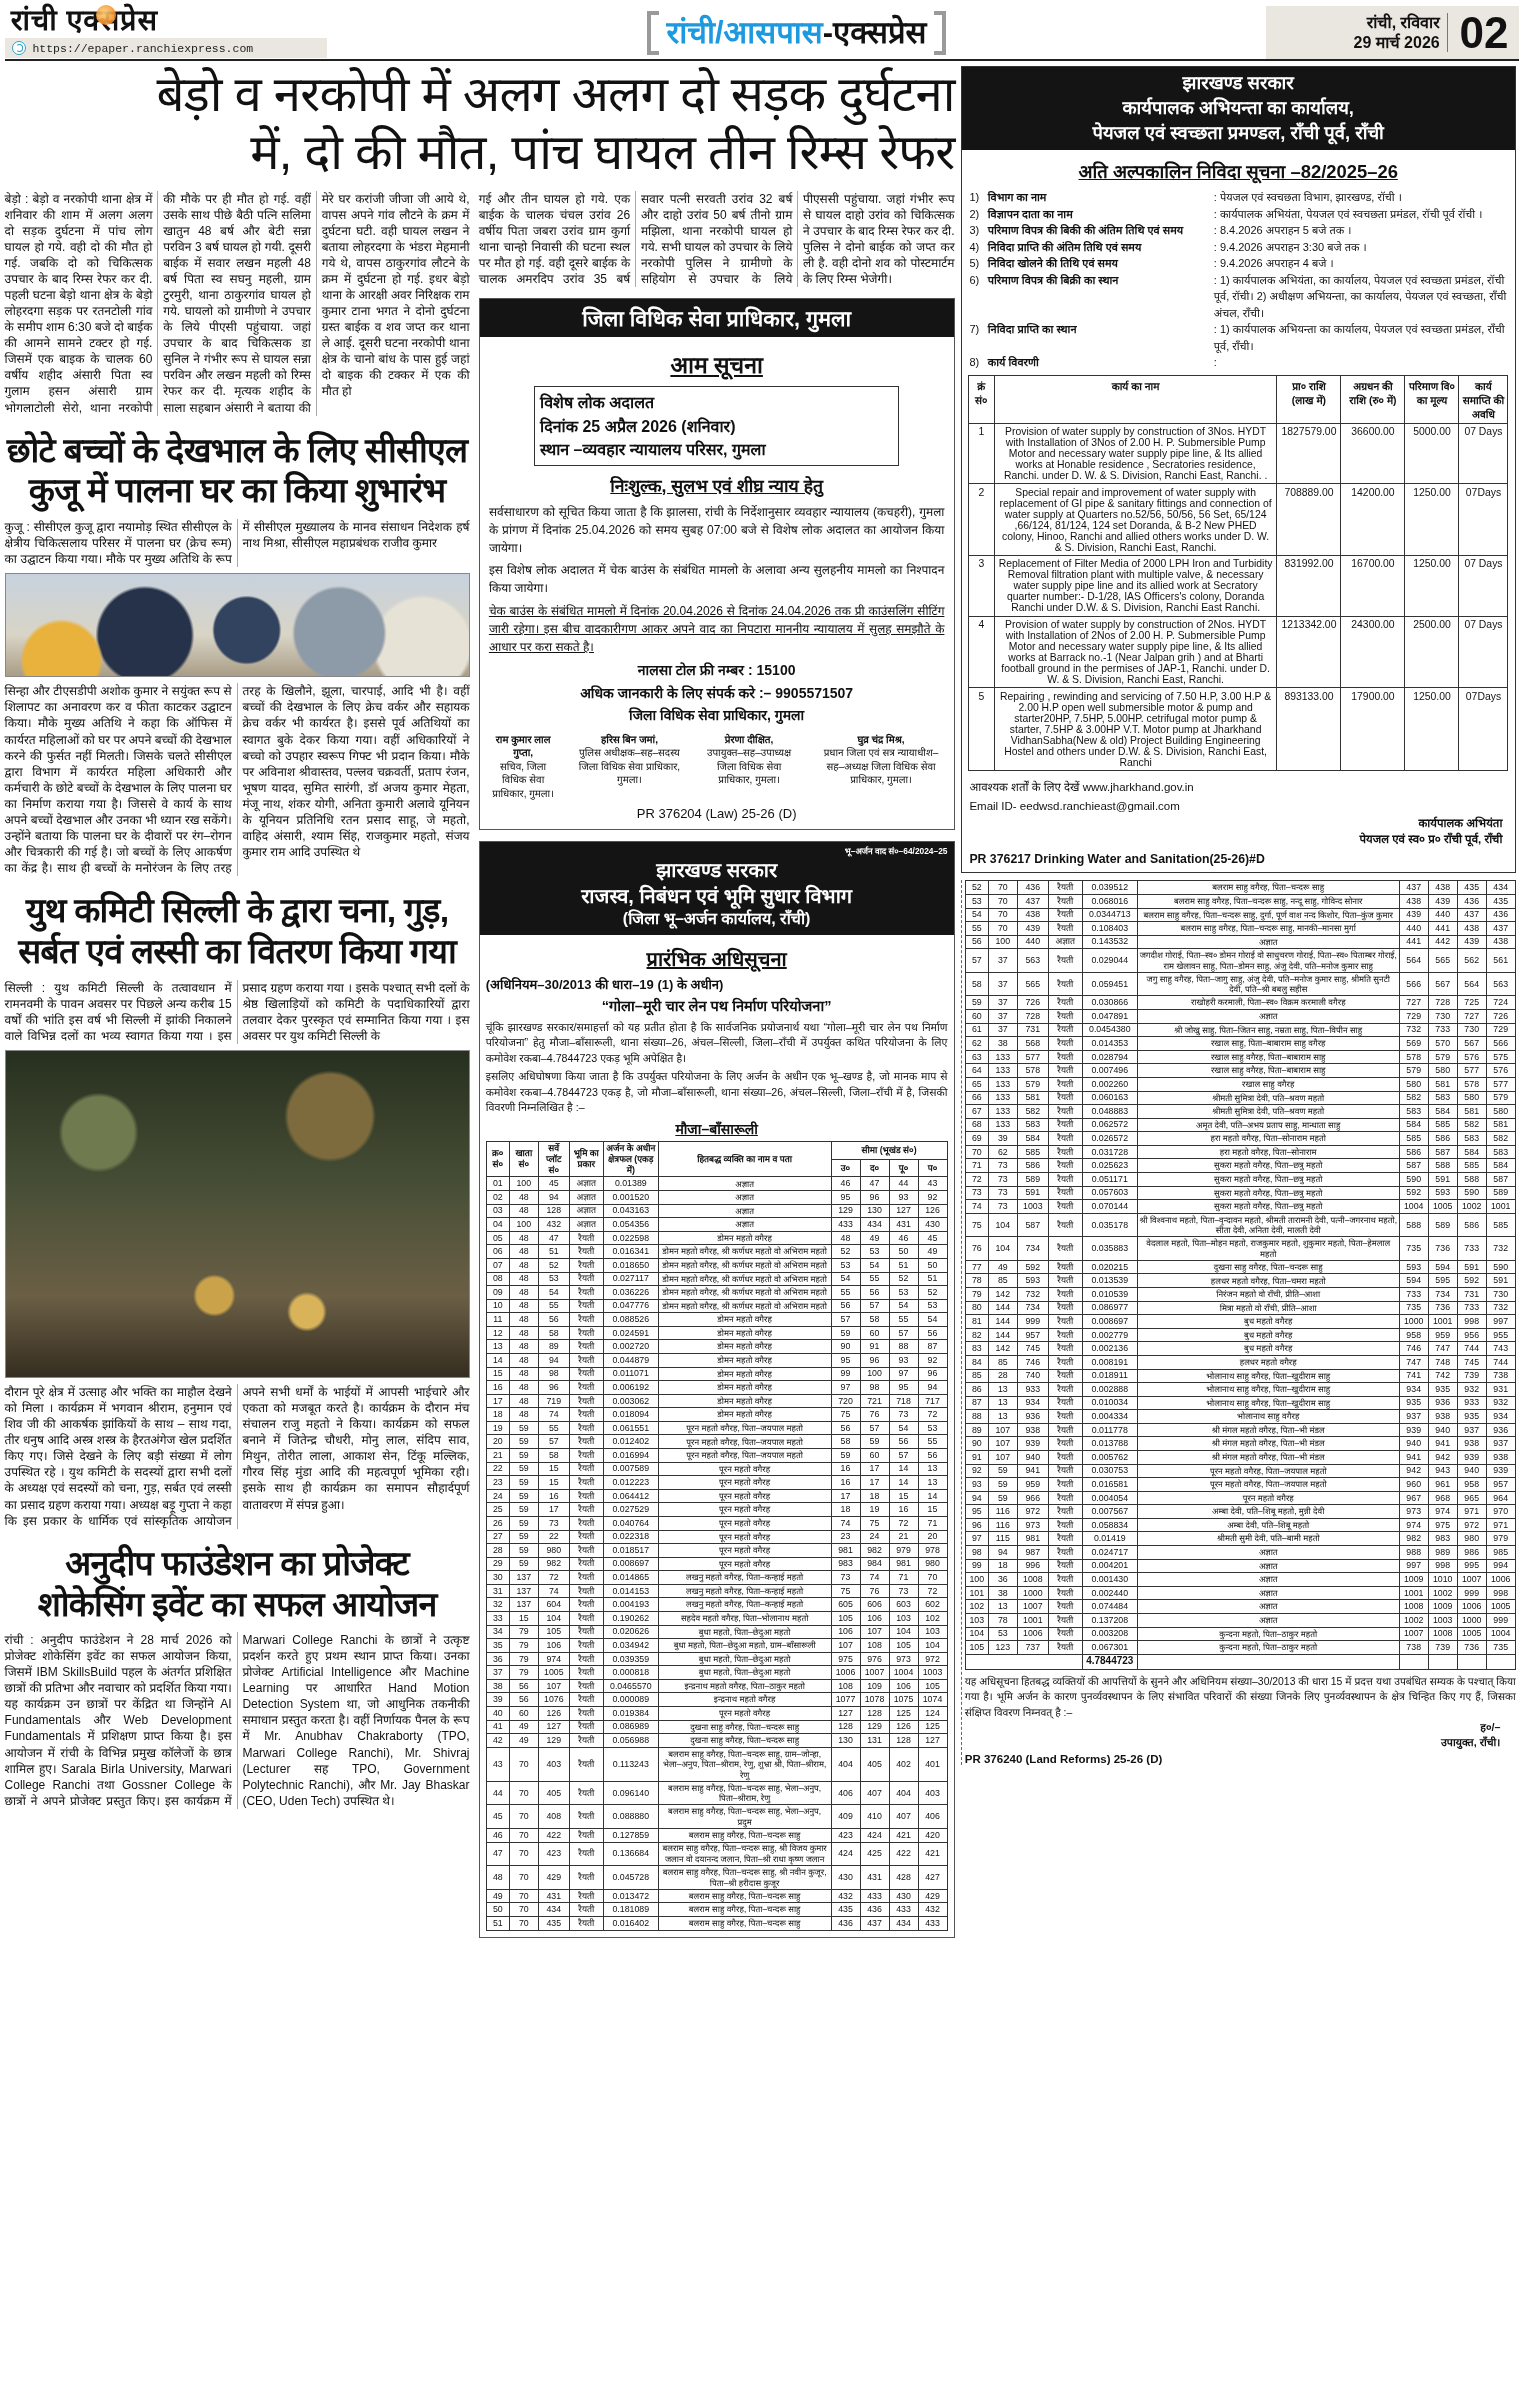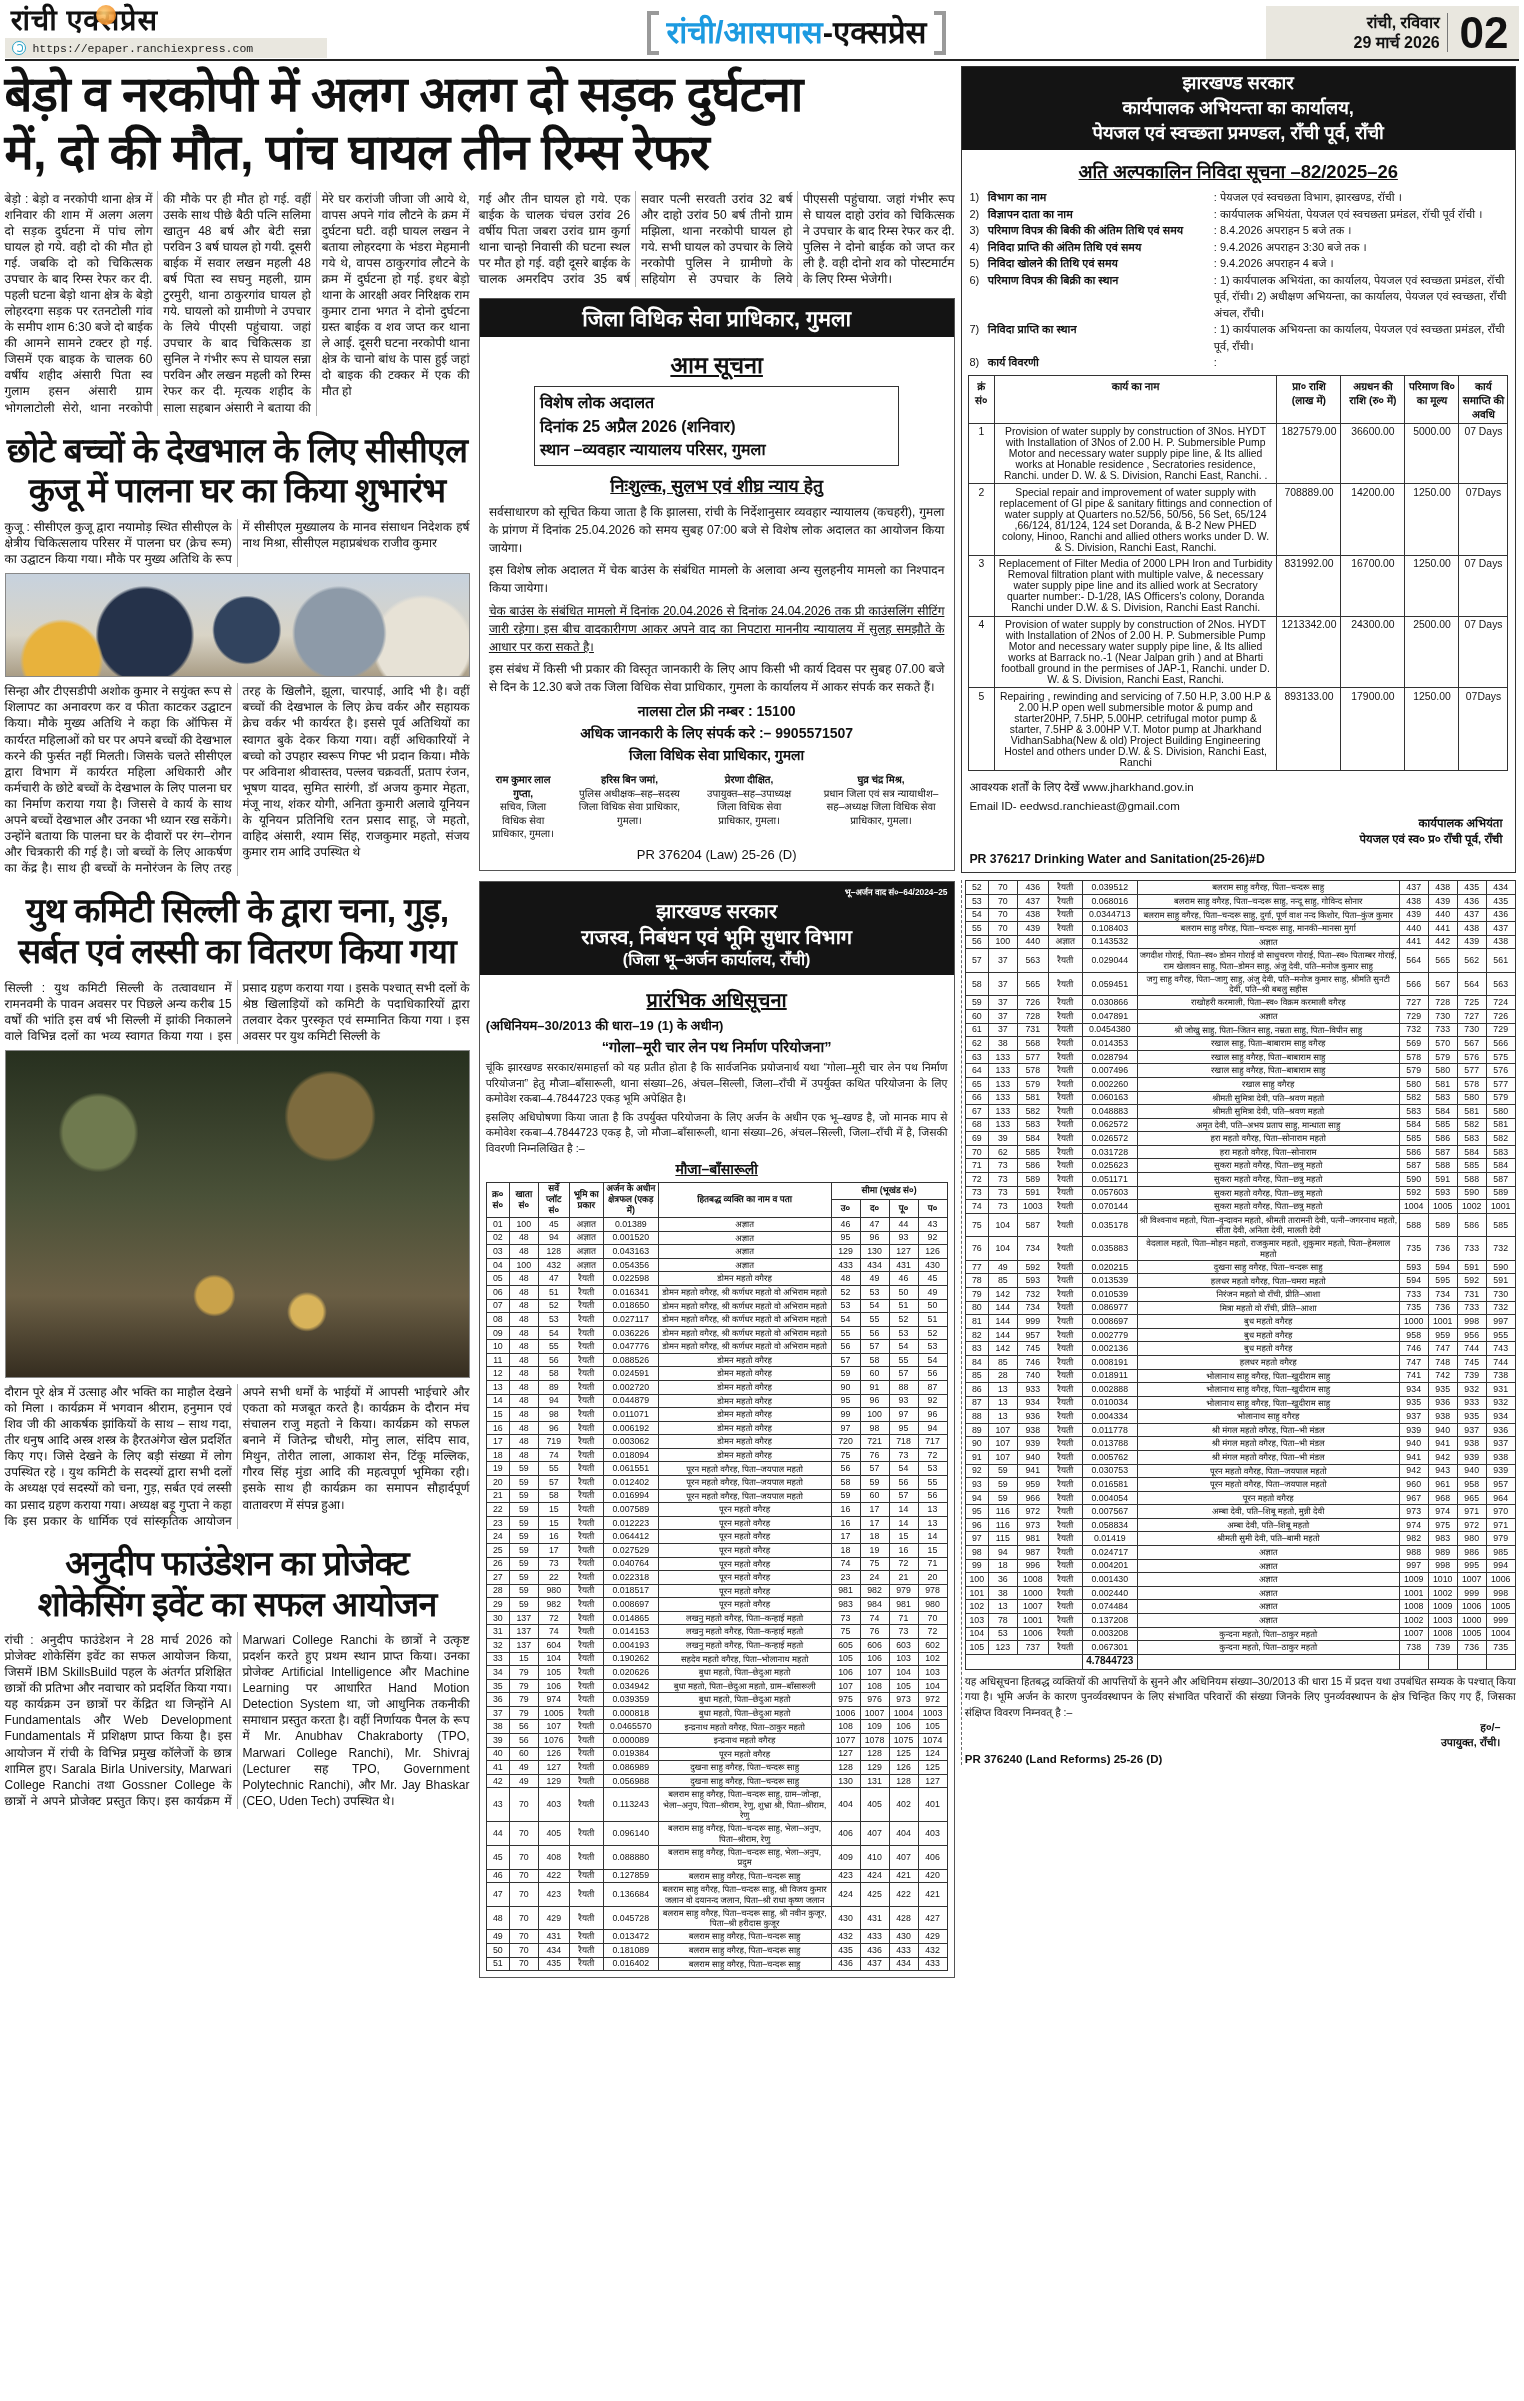--- a/index.html
+++ b/index.html
@@ -25,21 +25,21 @@
   .hdr-right { width:253px; background:#e9e7df; display:flex; align-items:center; }
   .datebox { flex:1; text-align:right; padding-right:7.7px; font-size:16px; font-weight:700; line-height:1.2;
              border-right:0.8px solid #777; }
   .pageno { width:71px; text-align:center; font-size:44px; font-weight:900; }
 
   
   .topgrid { display:flex; gap:6.1px; margin-top:4.6px; }
   .main-left { width:950px; }
   .right-rail { width:555px; }
 
-  .lead-h { text-align:left; font-weight:700; font-size:49px; line-height:1.18; letter-spacing:-0.8px; }
+  .lead-h { text-align:right; font-weight:400; font-size:49px; line-height:1.18; letter-spacing:-0.8px; }
   .lead-bodyrow { display:flex; gap:9.2px; margin-top:9.2px; }
   .stack-l { width:465px; }
   .stack-m { width:476px; }
   .ncols { column-count:3; column-gap:10.7px; column-rule:0.8px solid #aaa; text-align:justify;
            font-size:12px; line-height:1.34; }
   .ncols2 { column-count:2; column-gap:10.7px; column-rule:0.8px solid #aaa; text-align:justify;
             font-size:12px; line-height:1.34; }
 
   .art-h { text-align:center; font-weight:900; font-size:34px; line-height:1.2; margin:14px 0 7.7px; letter-spacing:-0.8px; }
   .photo { width:100%; border:0.8px solid #888; margin:6.1px 0; }
@@ -190,21 +190,20 @@
               <div class="gn-title">आम सूचना</div>
               <div class="gn-box">
                 <div>विशेष लोक अदालत</div>
                 <div>दिनांक 25 अप्रैल 2026 (शनिवार)</div>
                 <div>स्थान –व्यवहार न्यायालय परिसर, गुमला</div>
               </div>
               <div class="gn-sub">निःशुल्क, सुलभ एवं शीघ्र न्याय हेतु</div>
               <p class="gn-p">सर्वसाधारण को सूचित किया जाता है कि झालसा, रांची के निर्देशानुसार व्यवहार न्यायालय (कचहरी), गुमला के प्रांगण में दिनांक 25.04.2026 को समय सुबह 07:00 बजे से विशेष लोक अदालत का आयोजन किया जायेगा।</p>
               <p class="gn-p">इस विशेष लोक अदालत में चेक बाउंस के संबंधित मामलो के अलावा अन्य सुलहनीय मामलो का निश्पादन किया जायेगा।</p>
               <p class="gn-p u">चेक बाउंस के संबंधित मामलो में दिनांक 20.04.2026 से दिनांक 24.04.2026 तक प्री काउंसलिंग सीटिंग जारी रहेगा। इस बीच वादकारीगण आकर अपने वाद का निपटारा माननीय न्यायालय में सुलह समझौते के आधार पर करा सकते है।</p>
-              <p class="gn-p">इस संबंध में किसी भी प्रकार की विस्तृत जानकारी के लिए आप किसी भी कार्य दिवस पर सुबह 07.00 बजे से दिन के 12.30 बजे तक जिला विधिक सेवा प्राधिकार, गुमला के कार्यालय में आकर संपर्क कर सकते हैं।</p>
               <div class="gn-line">नालसा टोल फ्री नम्बर : 15100</div>
               <div class="gn-line">अधिक जानकारी के लिए संपर्क करे :– 9905571507</div>
               <div class="gn-line">जिला विधिक सेवा प्राधिकार, गुमला</div>
               <div class="signrow">
                 <div><span class="nm">राम कुमार लाल गुप्ता,</span><br><span>सचिव, जिला विधिक सेवा प्राधिकार, गुमला।</span></div>
                 <div><span class="nm">हरिस बिन जमां,</span><br><span>पुलिस अधीक्षक–सह–सदस्य जिला विधिक सेवा प्राधिकार, गुमला।</span></div>
                 <div><span class="nm">प्रेरणा दीक्षित,</span><br><span>उपायुक्त–सह–उपाध्यक्ष जिला विधिक सेवा प्राधिकार, गुमला।</span></div>
                 <div><span class="nm">घुव्र चंद्र मिश्र,</span><br><span>प्रधान जिला एवं सत्र न्यायाधीश–सह–अध्यक्ष जिला विधिक सेवा प्राधिकार, गुमला।</span></div>
               </div>
               <div class="pr">PR 376204 (Law) 25-26 (D)</div>

